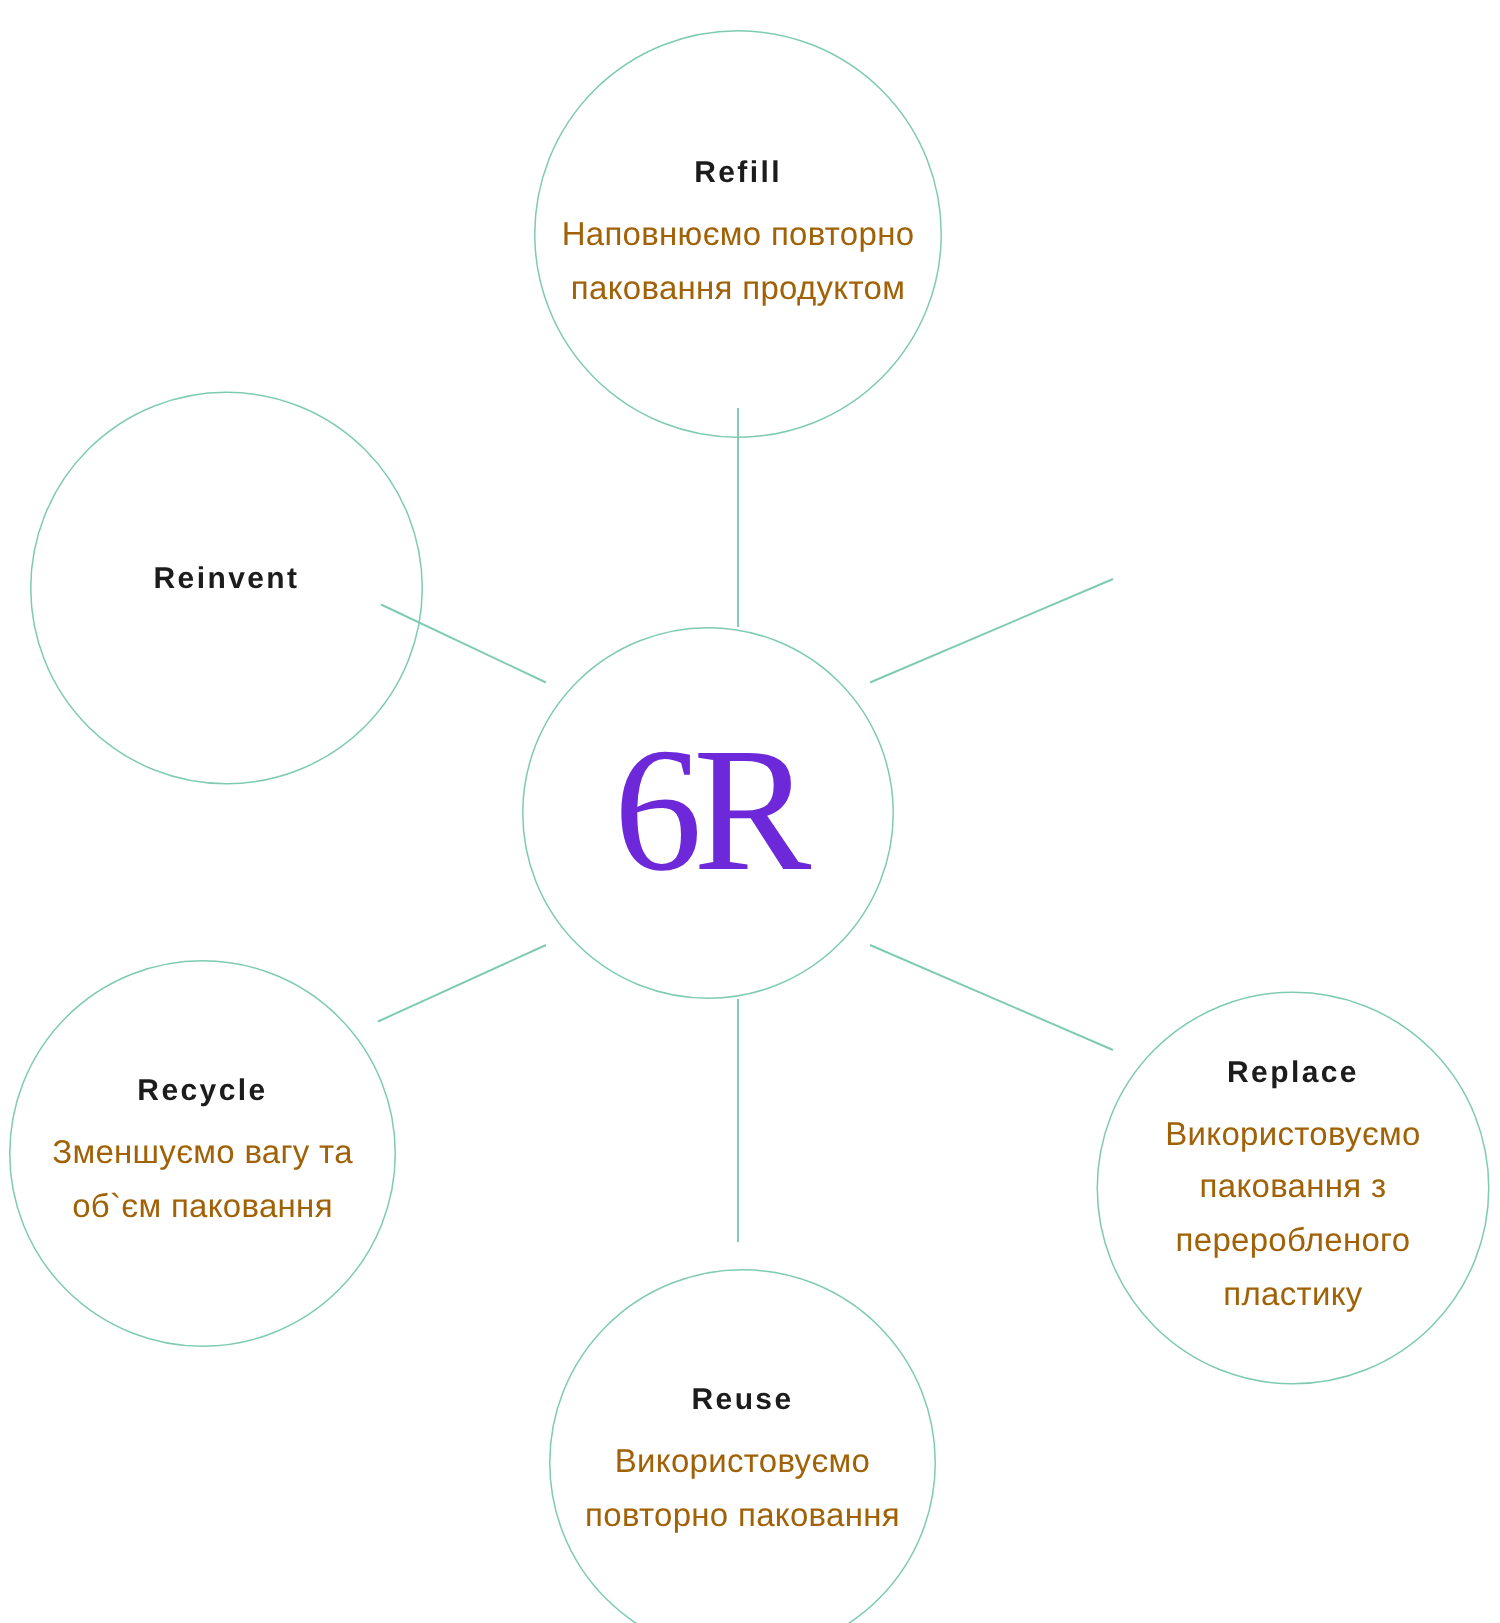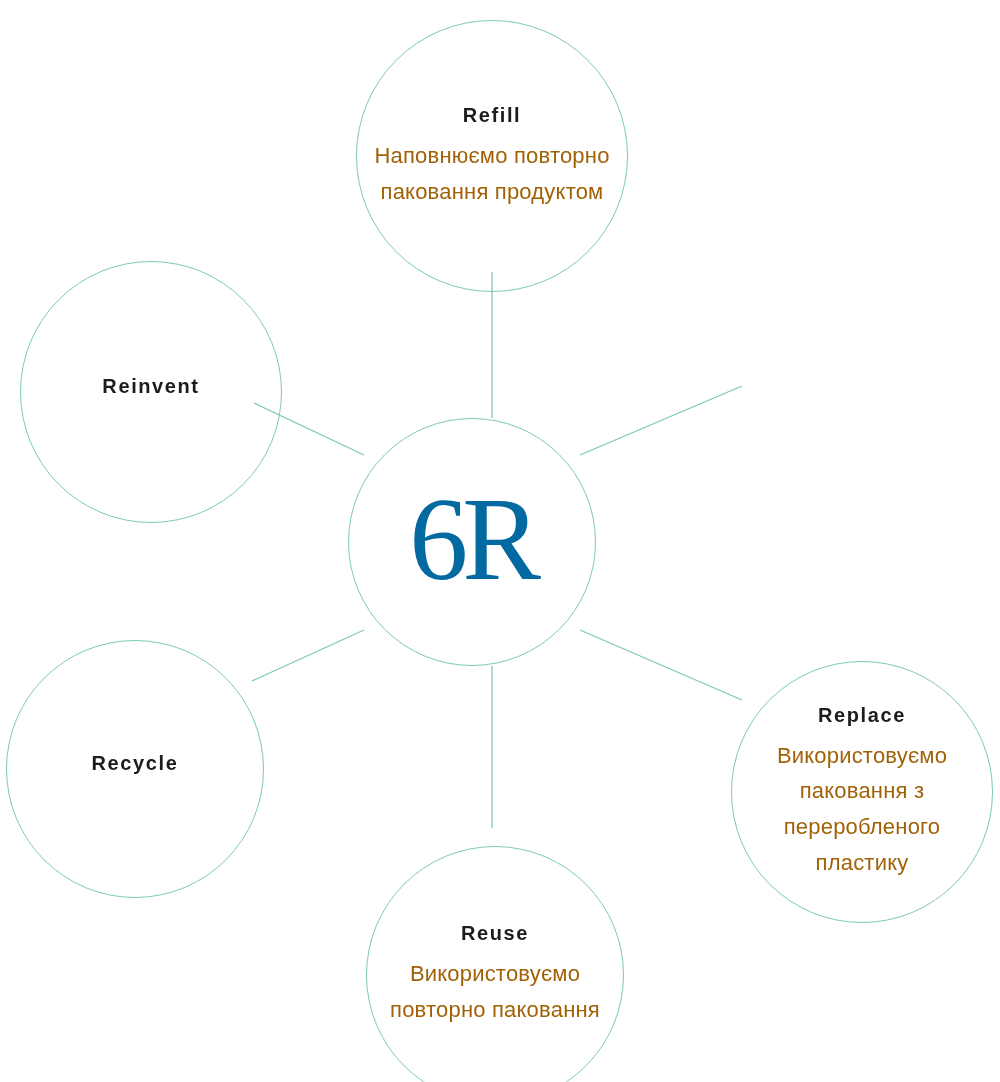--- a/index.html
+++ b/index.html
@@ -61,21 +61,21 @@
     border-radius: 50%;
     border: 1.4px solid #7ecbb0;
     box-sizing: border-box;
     display: flex;
     align-items: center;
     justify-content: center;
     background: #ffffff;
   }
   #hub .hub-label {
     font-family: "Liberation Serif", serif;
-    color: #0369a1;
+    color: #6d28d9;
     font-size: 118px;
     line-height: 1;
     letter-spacing: -6px;
     display: block;
     transform: translateY(-2px);
   }
   
   #node-refill   { left: 356px; top: 0px;    width: 272px; height: 272px; }
   #node-replace  { left: 731px; top: 241px;  width: 262px; height: 262px; }
   #node-recycle  { left: 731px; top: 641px;  width: 262px; height: 262px; }
@@ -118,19 +118,20 @@
     <div class="node-desc">Використовуємо паковання з переробленого пластику</div>
   </div>
 
   <div class="node" id="node-reuse">
     <div class="node-title">Reuse</div>
     <div class="node-desc">Використовуємо повторно паковання</div>
   </div>
 
   <div class="node" id="node-reduce">
     <div class="node-title">Recycle</div>
+    <div class="node-desc">Зменшуємо вагу та об`єм паковання</div>
   </div>
 
   <div class="node" id="node-reinvent">
     <div class="node-title">Reinvent</div>
   </div>
 
 </div>
 
 </body></html>

